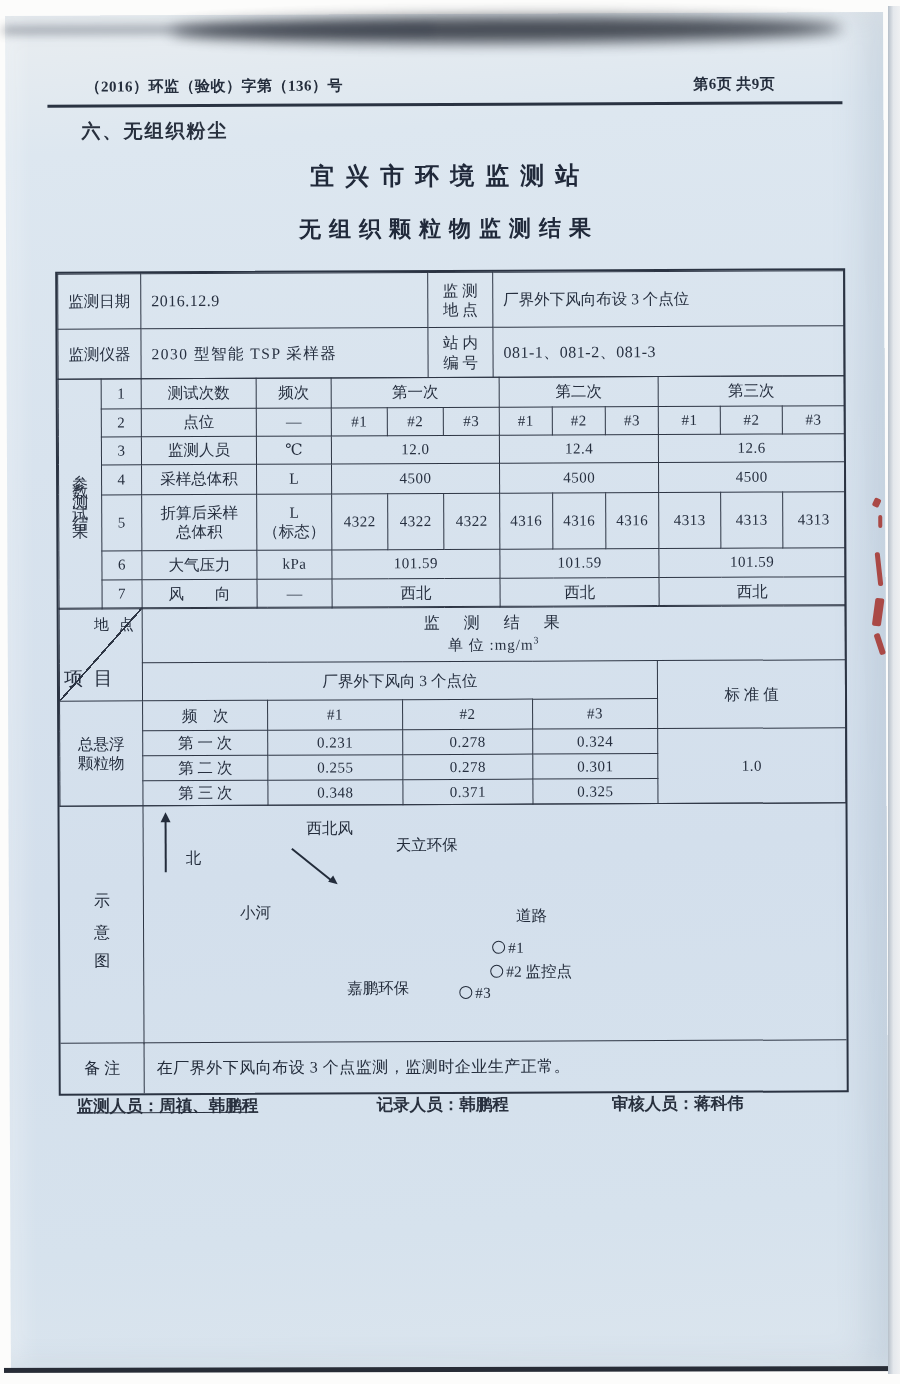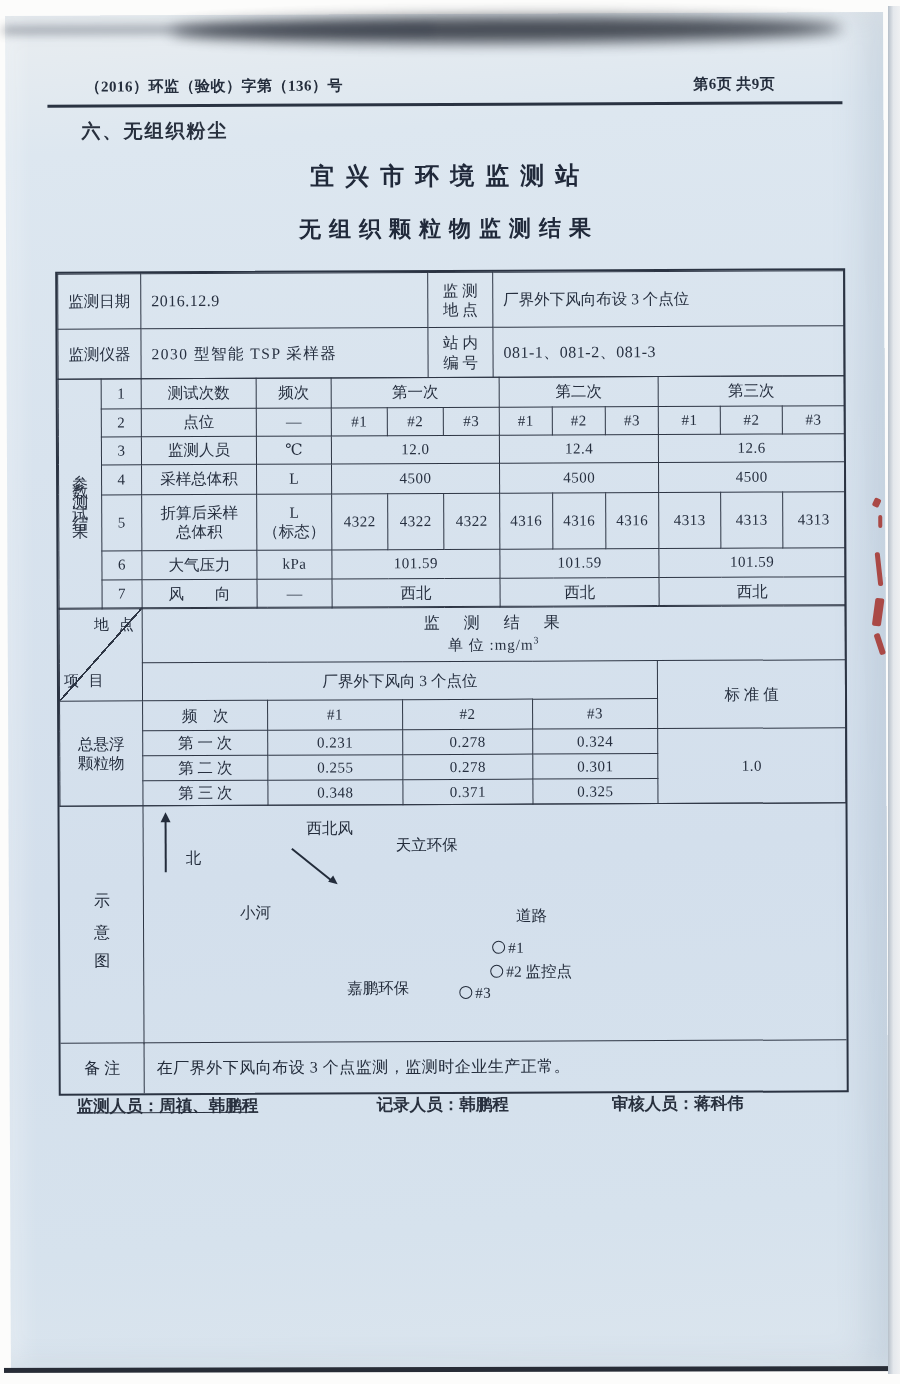--- a/index.html
+++ b/index.html
@@ -40,21 +40,21 @@
   .laln{text-align:left;padding-left:10px;}
   .v{writing-mode:vertical-rl;text-orientation:upright;display:inline-block;}
   .v7{letter-spacing:10px;font-size:16px;}
   .v3{letter-spacing:30px;font-size:16px;}
   .num{font-size:15px;letter-spacing:.5px;}
   
   .diag{position:relative;padding:0;}
   .diag-line{position:absolute;inset:0;
     background:linear-gradient(to bottom right,transparent calc(50% - 0.9px),#2e3645 calc(50% - 0.9px),#2e3645 calc(50% + 0.9px),transparent calc(50% + 0.9px));}
   .diag .tr{position:absolute;top:7px;right:5px;font-size:15px;letter-spacing:3px;}
-  .diag .bl{position:absolute;bottom:10px;left:4px;font-size:15px;letter-spacing:3px;}
+  .diag .bl{position:absolute;bottom:10px;left:4px;font-size:19px;letter-spacing:3px;}
   .res-head-1{letter-spacing:4px;font-size:16px;}
   .res-head-2{font-size:15px;letter-spacing:1px;margin-top:2px;}
   sup{font-size:10px;}
   
   .band-flex{display:flex;border-top:1.5px solid #2e3645;margin-top:-1.5px;}
   .side-cell{width:83px;flex:0 0 83px;border-right:1.5px solid #2e3645;display:flex;align-items:center;justify-content:center;}
   .diagram-area{position:relative;flex:1;font-size:15.5px;}
   .dlabel{position:absolute;white-space:nowrap;}
   .north-arrow{position:absolute;left:21px;top:14px;width:2.2px;height:52px;background:#232c3b;}
   .north-arrow:before{content:"";position:absolute;left:-4px;top:-8px;border-left:5px solid transparent;

